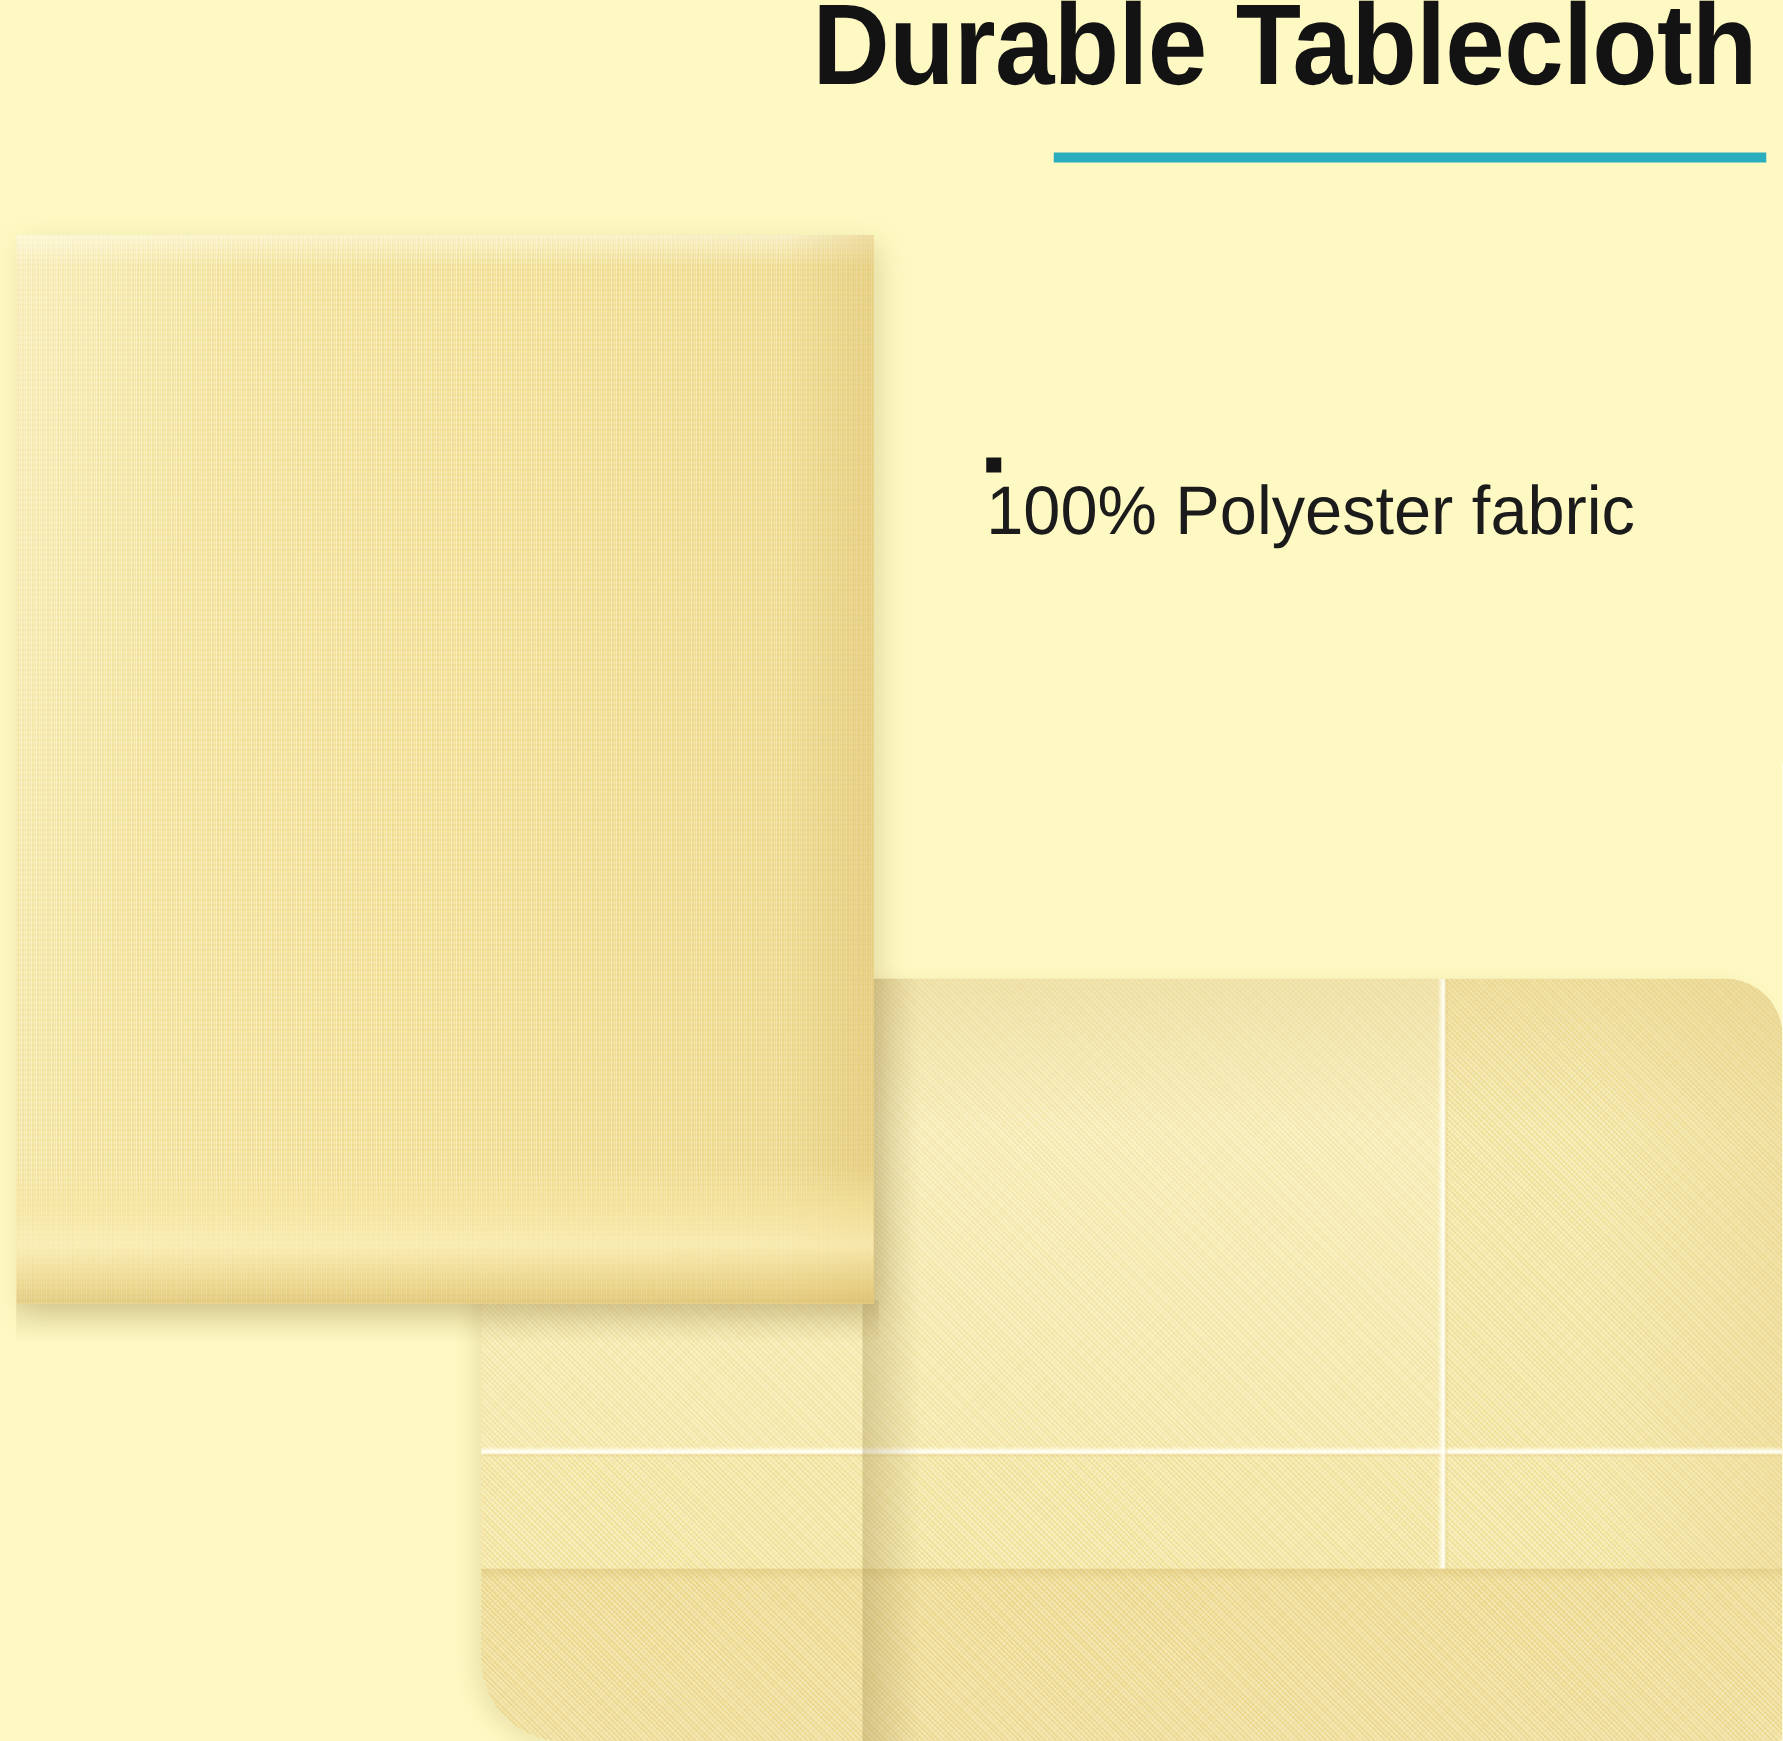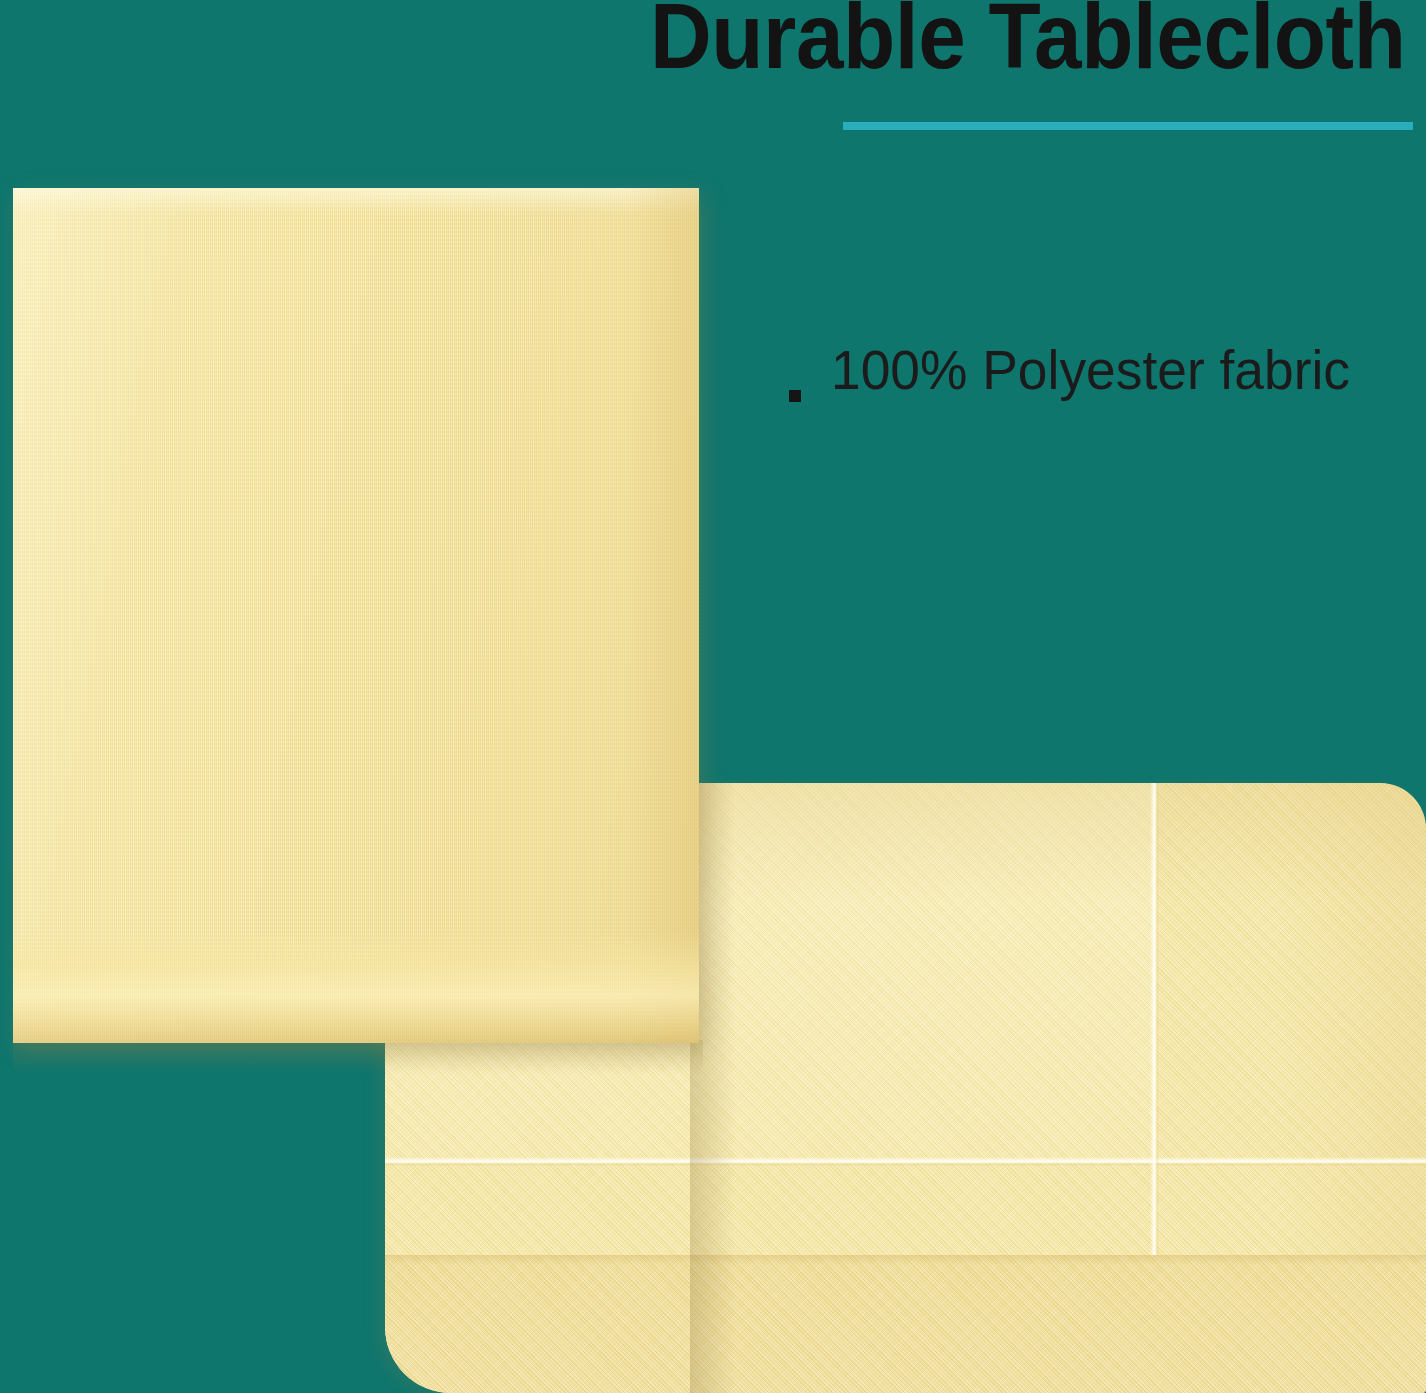--- a/index.html
+++ b/index.html
@@ -8,21 +8,21 @@
     background: #ffffff;
   }
   body {
     font-family: "Liberation Sans", sans-serif;
   }
 
   #canvas {
     position: relative;
     width: 1426px;
     height: 1393px;
-    background: #0f766e;
+    background: #fef9c3;
     overflow: hidden;
   }
 
   
   .headline {
     position: absolute;
     left: 650px;
     top: -12px;
     width: 776px;
     font-family: "Liberation Sans Narrow", "Liberation Sans", sans-serif;
@@ -47,22 +47,23 @@
 
   
   .bullets {
     position: absolute;
     left: 789px;
     top: 340px;
     width: 620px;
   }
   .bullet-row {
     display: flex;
-    align-items: flex-end;
+    align-items: flex-start;
     margin-bottom: 58px;
+    flex-direction: column;
   }
   .bullet-marker {
     width: 12px;
     height: 12px;
     background: #151515;
     margin-top: 26px;
     margin-right: 30px;
     flex: 0 0 auto;
   }
   .bullet-text {

